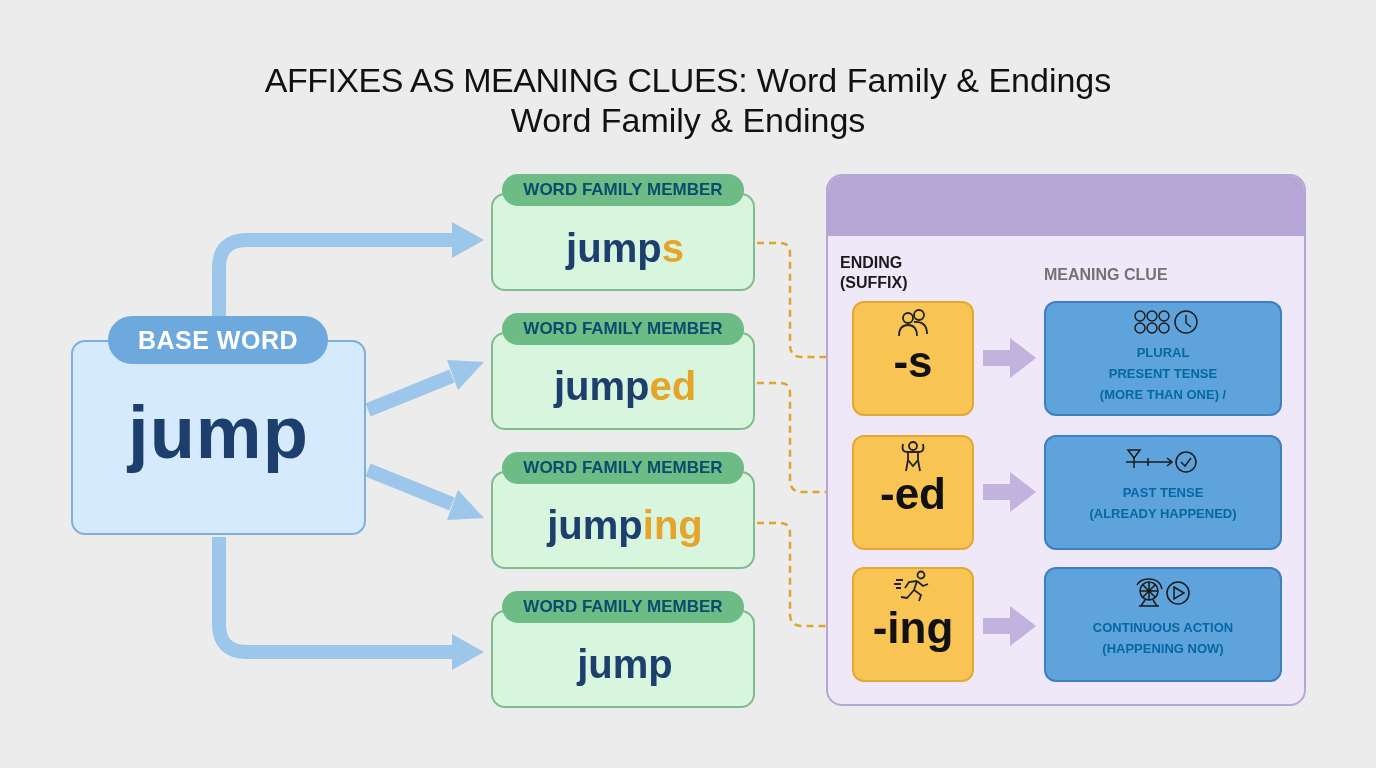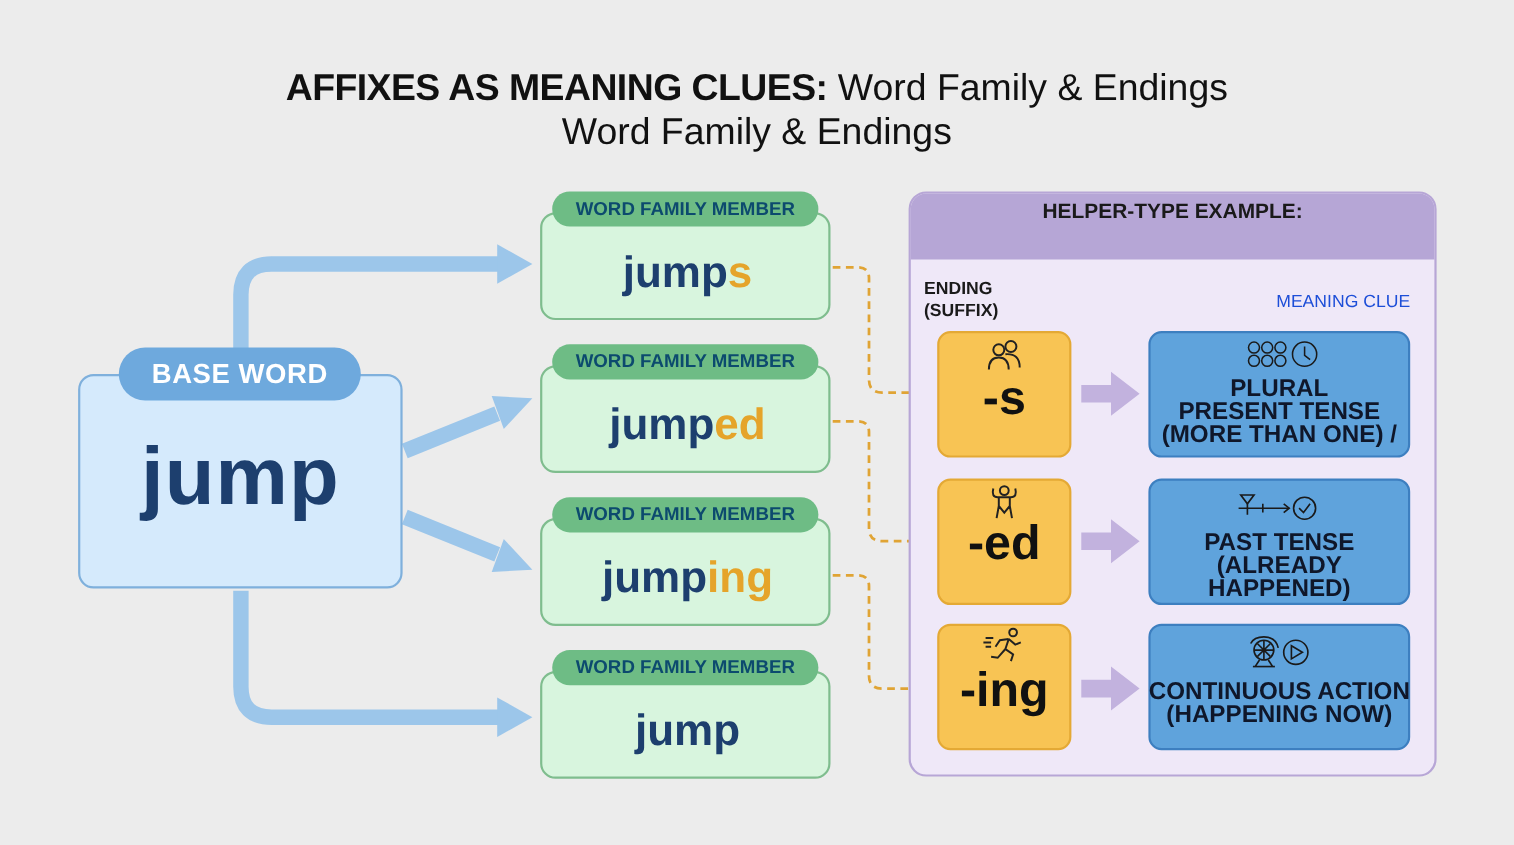--- a/index.html
+++ b/index.html
@@ -1,44 +1,44 @@
 <!DOCTYPE html>
 <html><head>
 <meta charset="utf-8">
 <style>
   html, body { margin:0; padding:0; }
   body { width:1376px; height:768px; background:#ececec; position:relative; overflow:hidden; font-family:"Liberation Sans", sans-serif; }
   .abs { position:absolute; }
   .title1 { left:0; width:1376px; top:58px; text-align:center; font-size:34px; color:#111; line-height:44px; white-space:nowrap; }
-  .title1 b { font-weight:700; letter-spacing:-0.5px; }
+  .title1 b { font-weight:400; letter-spacing:-0.5px; }
   .title1 .light { font-weight:400; }
   .title2 { left:0; width:1376px; top:98px; text-align:center; font-size:34px; color:#111; line-height:44px; }
   svg.conn { position:absolute; left:0; top:0; }
 
   .base-box { left:71px; top:340px; width:295px; height:195px; background:#d5eafc; border:2px solid #7fb0dc; border-radius:14px; box-sizing:border-box; }
   .base-tag { left:108px; top:316px; width:220px; height:48px; background:#6ea9dd; border-radius:24px; color:#fff; font-weight:700; font-size:25px; text-align:center; line-height:48px; letter-spacing:0.5px; }
   .base-word { left:71px; top:390px; width:295px; text-align:center; font-size:74px; font-weight:700; color:#1d3f6e; letter-spacing:1px; }
 
   .fam-box { left:491px; width:264px; height:98px; background:#d8f5de; border:2px solid #7fbd8e; border-radius:14px; box-sizing:border-box; }
   .fam-tag { left:502px; width:242px; height:32px; background:#6ebc85; border-radius:16px; color:#0c4a6e; font-weight:700; font-size:17px; text-align:center; line-height:32px; }
   .fam-word { left:491px; width:268px; text-align:center; font-size:40px; font-weight:700; color:#1d3f6e; line-height:60px; }
   .fam-word .suf { color:#e5a42a; }
 
   .panel { left:826px; top:174px; width:480px; height:532px; background:#efe8f8; border:2px solid #b7a6d6; border-radius:16px; box-sizing:border-box; overflow:hidden; }
   .panel-head { left:828px; top:176px; width:476px; height:60px; background:#b6a6d6; border-radius:14px 14px 0 0; }
   .panel-title { left:828px; top:181px; width:476px; text-align:center; font-size:19px; font-weight:700; color:#1a1a1a; line-height:23px; }
   .col-h1 { left:840px; top:253px; width:150px; text-align:left; font-size:16px; font-weight:700; color:#1a1a1a; line-height:20px; }
-  .col-h2 { left:1044px; top:266px; width:238px; text-align:right; font-size:16px; font-weight:400; color:#1d4ed8; }
+  .col-h2 { left:1044px; top:266px; width:238px; text-align:left; font-size:16px; font-weight:700; color:#737373; }
 
   .suf-box { left:852px; width:122px; height:115px; background:#f8c454; border:2px solid #e4a935; border-radius:12px; box-sizing:border-box; }
   .suf-text { left:852px; width:122px; text-align:center; font-size:44px; font-weight:700; color:#111; line-height:48px; }
   .suf-icon { left:893px; width:40px; height:32px; }
 
   .mean-box { left:1044px; width:238px; height:115px; background:#5fa3dc; border:2px solid #3d7fc0; border-radius:12px; box-sizing:border-box; }
-  .mean-text { left:1044px; width:238px; text-align:center; font-size:22px; font-weight:700; color:#0f172a; line-height:21px; }
+  .mean-text { left:1044px; width:238px; text-align:center; font-size:13px; font-weight:700; color:#0369a1; line-height:21px; }
   .mean-icon { left:1100px; width:126px; height:30px; }
 </style>
 </head>
 <body>
 
 <div class="abs title1"><b>AFFIXES AS MEANING CLUES:</b><span class="light"> Word Family &amp; Endings</span></div>
 <div class="abs title2">Word Family &amp; Endings</div>
 
 <svg class="conn" width="1376" height="768">
   <defs>
@@ -81,21 +81,20 @@
 <div class="abs fam-tag" style="top:452px">WORD FAMILY MEMBER</div>
 <div class="abs fam-word" style="top:495px"><span>jump</span><span class="suf">ing</span></div>
 
 <div class="abs fam-box" style="top:610px"></div>
 <div class="abs fam-tag" style="top:591px">WORD FAMILY MEMBER</div>
 <div class="abs fam-word" style="top:634px"><span>jump</span><span class="suf"></span></div>
 
 <div class="abs panel"></div>
 <div class="abs panel-head"></div>
 <div class="abs panel-title">
-    <div>HELPER-TYPE EXAMPLE:</div>
   </div>
 <div class="abs col-h1">
     <div>ENDING</div>
     <div>(SUFFIX)</div>
   </div>
 <div class="abs col-h2">MEANING CLUE</div>
 
 <svg class="conn" width="1376" height="768">
   <g fill="#c2b2de">
     <path d="M983,350 L1010,350 L1010,338 L1036,358 L1010,378 L1010,366 L983,366 Z"></path>

